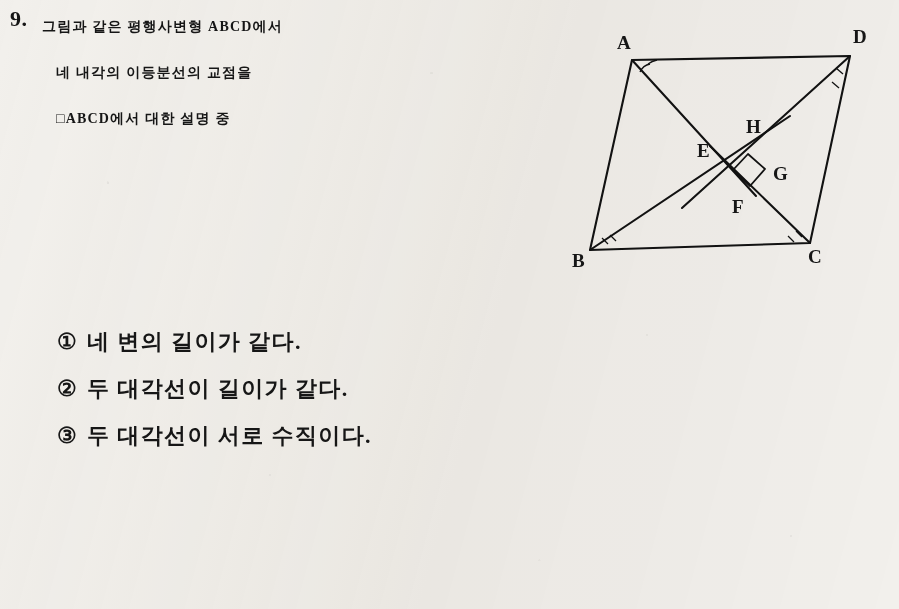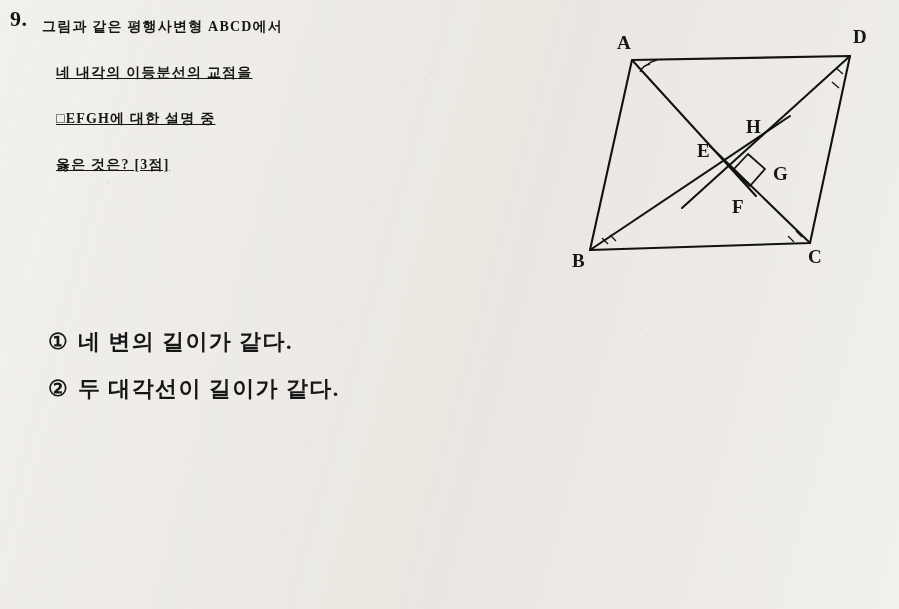--- a/index.html
+++ b/index.html
@@ -56,26 +56,25 @@
   }
   .stem-line {
     font-size: 14px;
     line-height: 46px;
     letter-spacing: 1.2px;
     font-weight: 600;
     white-space: nowrap;
   }
   .stem-line.indent {
     padding-left: 14px;
-    text-decoration: underline;
   }
 
   .choices {
     position: absolute;
-    left: 48px;
+    left: 57px;
     top: 318px;
     width: 840px;
   }
   .choice {
     font-size: 22px;
     line-height: 47px;
     letter-spacing: 1.4px;
     font-weight: 600;
     white-space: nowrap;
   }
@@ -111,30 +110,32 @@
 
 <div class="paper-noise"></div>
 
 <div class="question inked">
 
   <div class="q-number">9.</div>
 
   <div class="stem">
     <div class="stem-line">그림과 같은 평행사변형 ABCD에서</div>
     <div class="stem-line indent">네 내각의 이등분선의 교점을</div>
-    <div class="stem-line indent">□EFGH에 대한 설명 중</div>
-    <div class="stem-line indent">옳은 것은? [3점]</div>
+    <div class="stem-line indent">□ABCD에서 대한 설명 중</div>
   </div>
 
   <div class="choices">
     <div class="choice">
       <span class="marker">①</span><span>네 변의 길이가 같다.</span>
     </div>
     <div class="choice">
       <span class="marker">②</span><span>두 대각선이 길이가 같다.</span>
+    </div>
+    <div class="choice">
+      <span class="marker">③</span><span>두 대각선이 서로 수직이다.</span>
     </div>
   </div>
 
   <div class="figure">
     <svg width="330" height="262" viewBox="0 0 330 262">
       <g stroke="#171717" fill="none" stroke-width="2.1" stroke-linecap="round" stroke-linejoin="round">
 
         <path d="M72,22 L290,18 L250,205 L30,212 Z"></path>
 
         <path d="M72,22 L196,158"></path>

